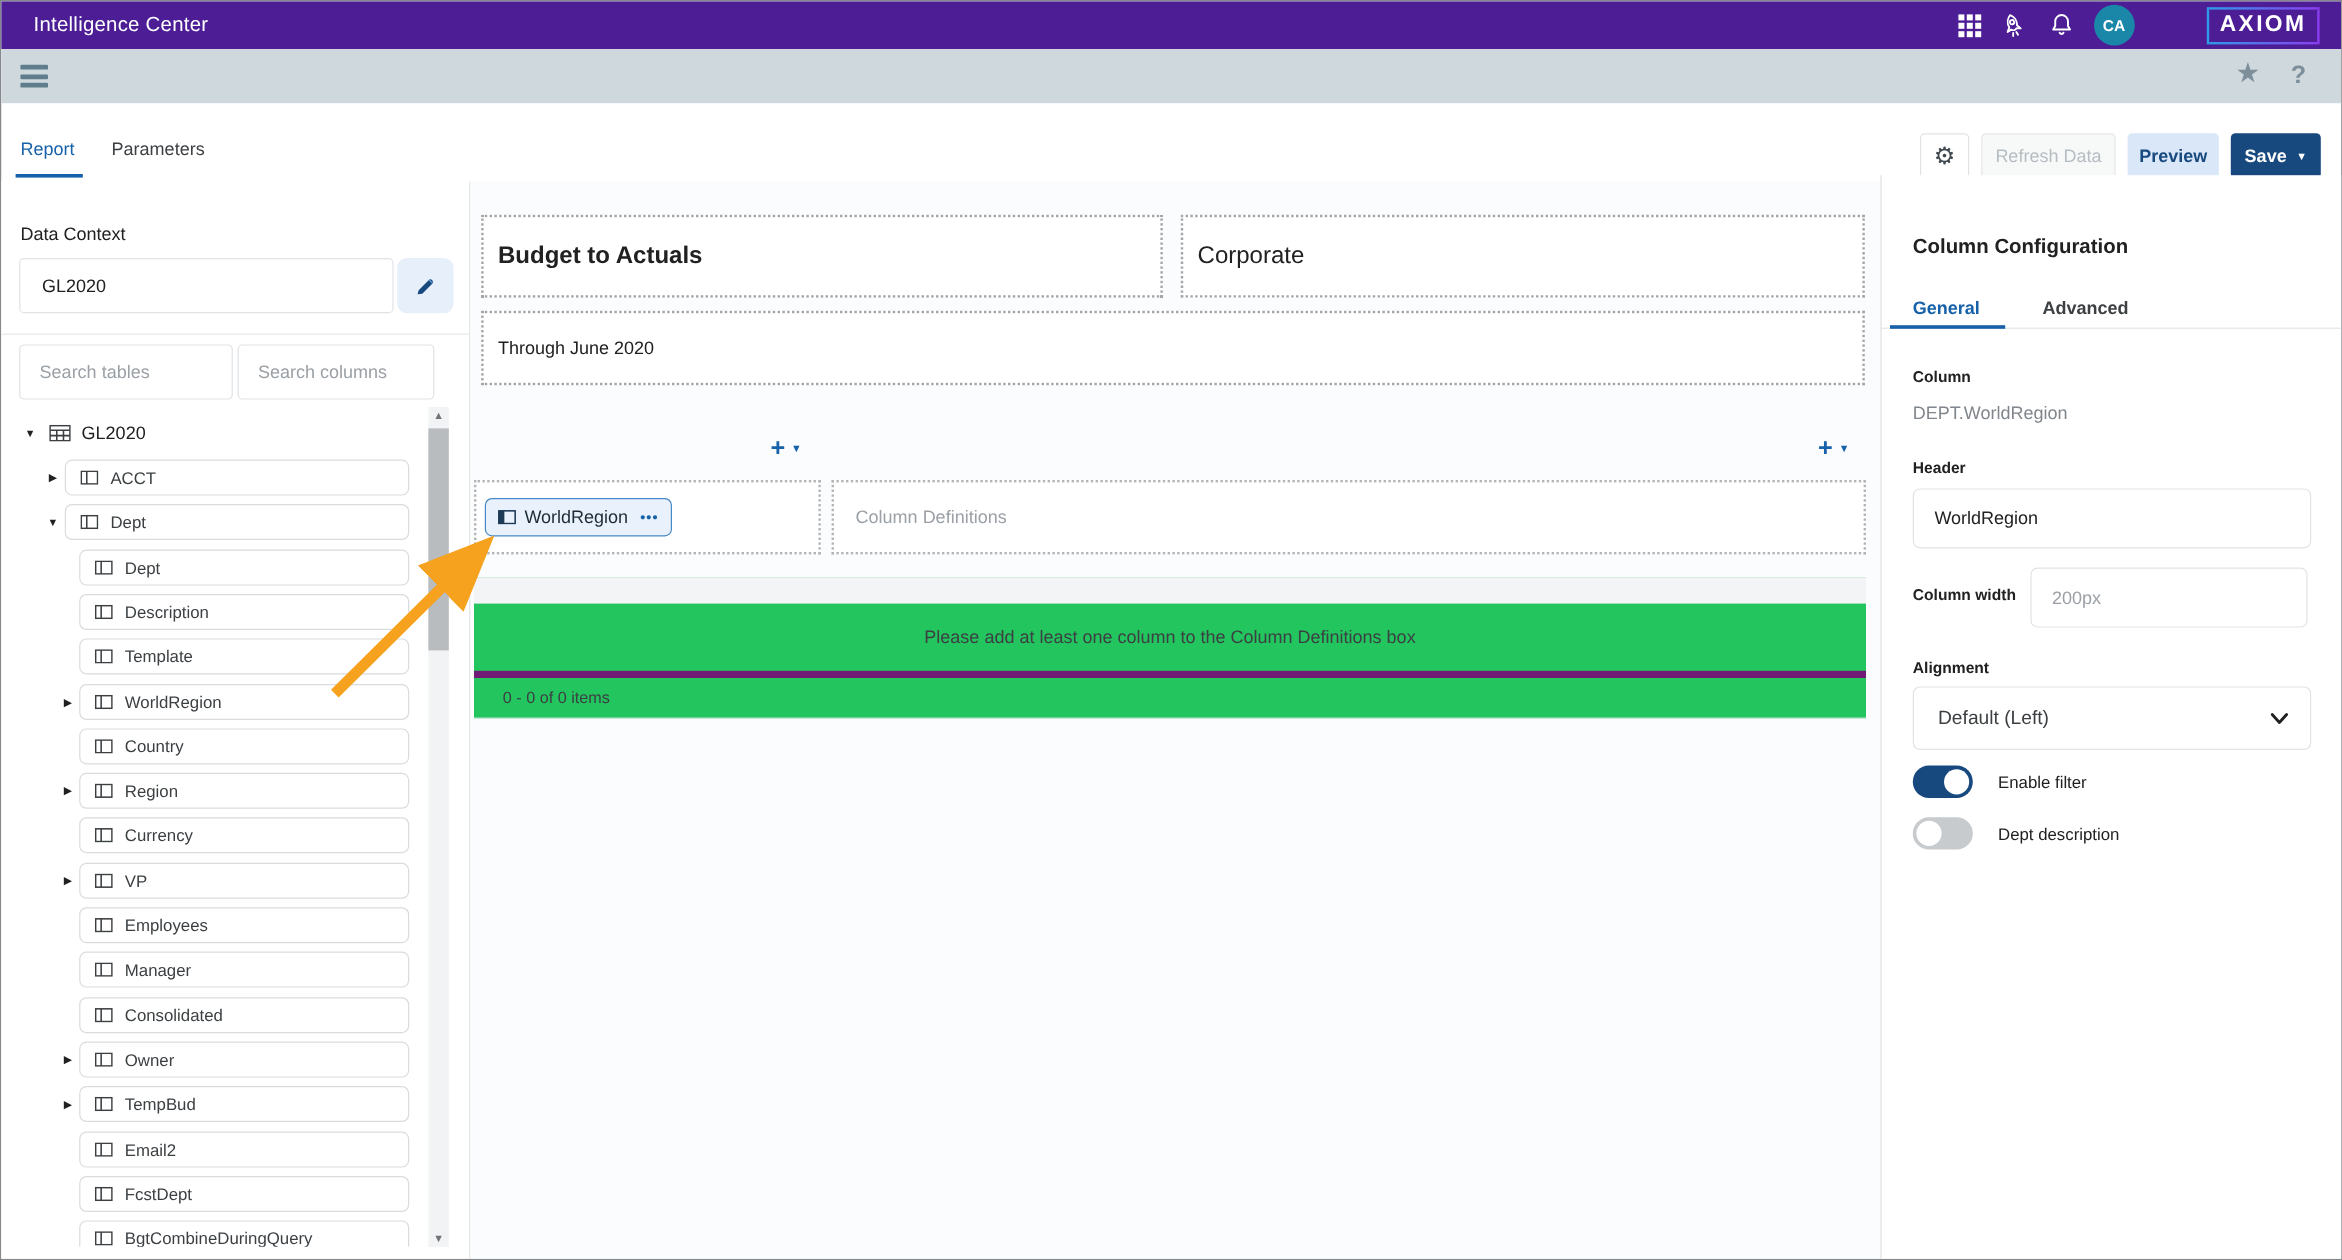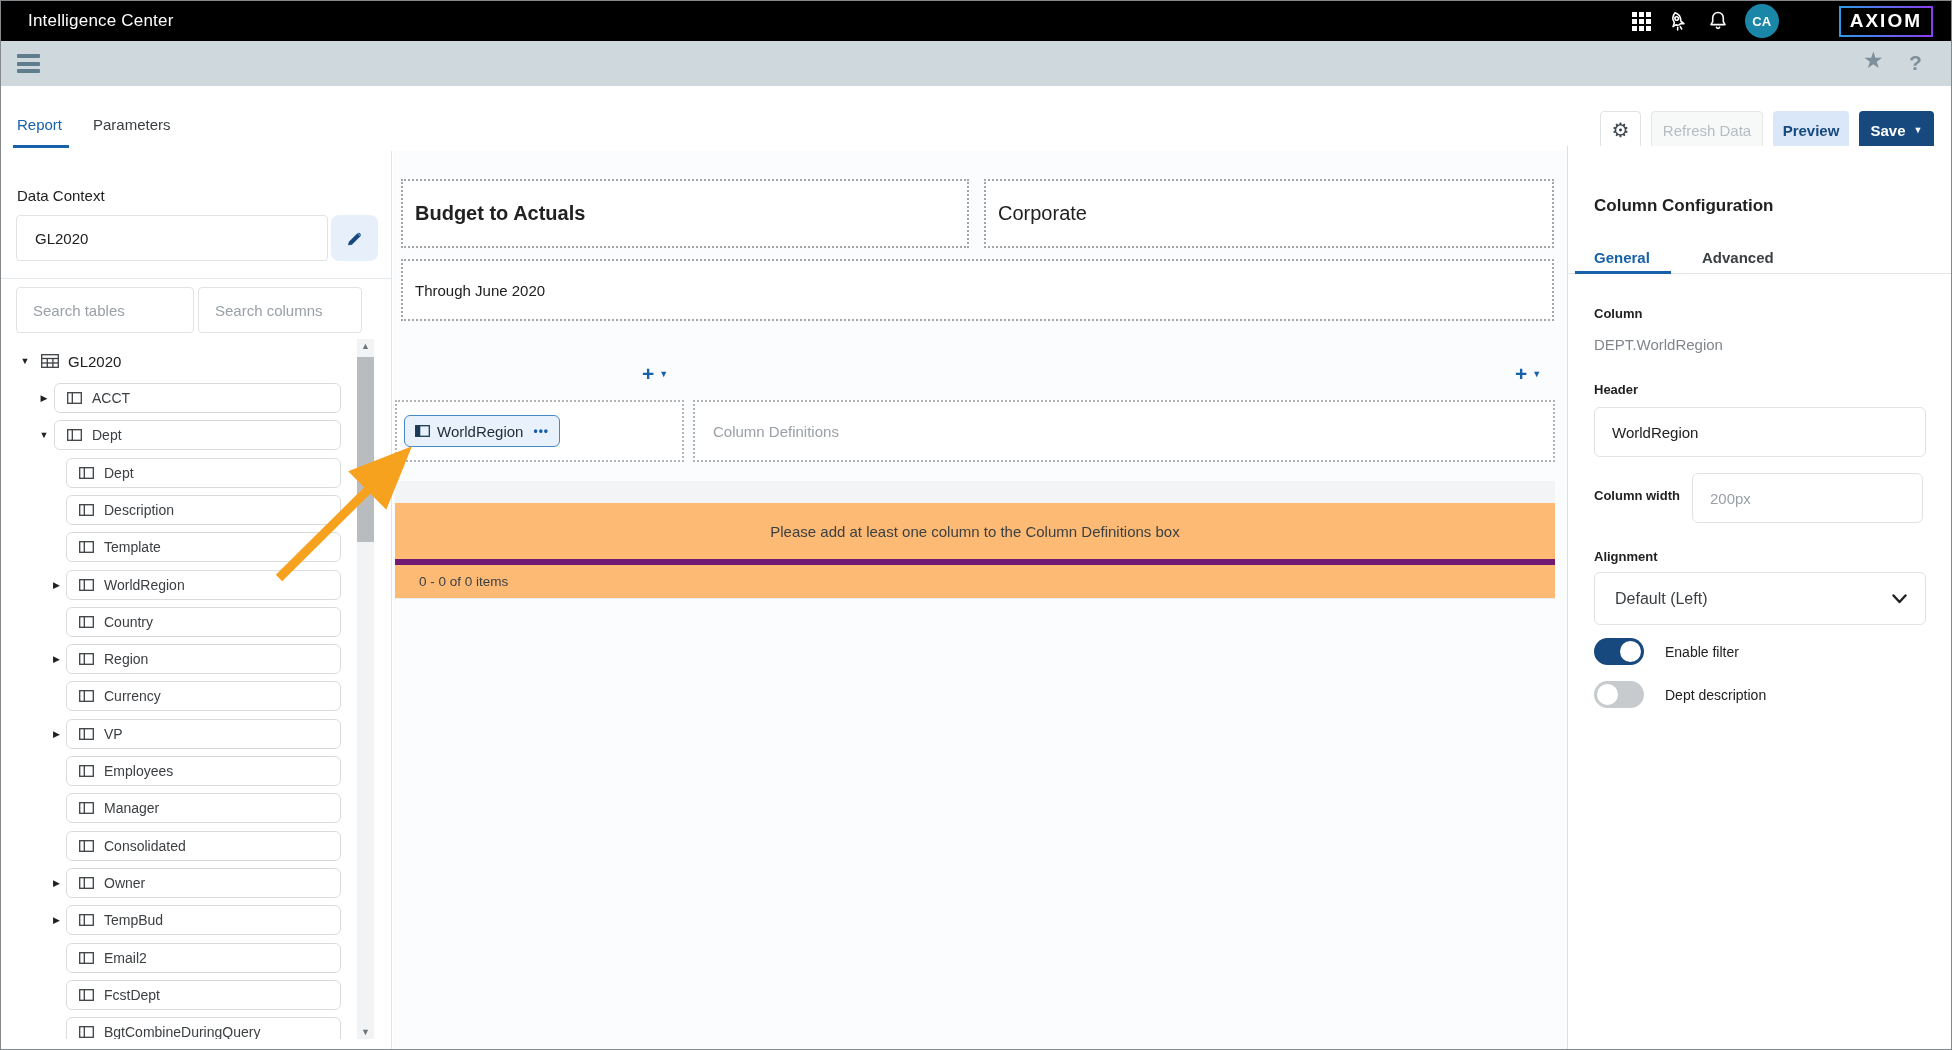--- a/index.html
+++ b/index.html
@@ -1,21 +1,21 @@
 <!DOCTYPE html>
 <html><head>
 <meta charset="utf-8">
 <style>
   * { box-sizing: border-box; margin: 0; padding: 0; }
   html,body { width:1952px; height:1050px; }
   body { font-family:"Liberation Sans", sans-serif; background:#fff; }
   #app { position:relative; width:1952px; height:1050px; border:1px solid #85898c; overflow:hidden; background:#fff; }
 
   
-  #topbar { position:absolute; left:0; top:0; width:100%; height:40px; background:#000000; display:flex; align-items:center; }
+  #topbar { position:absolute; left:0; top:0; width:100%; height:40px; background:#4c1d95; display:flex; align-items:center; }
   #topbar .title { color:#fff; font-size:17px; margin-left:27px; letter-spacing:.2px; }
   #topbar .right { position:absolute; right:10px; top:0; height:40px; display:flex; align-items:center; gap:14px; }
   .appsgrid { width:19px; height:19px; display:grid; grid-template-columns:repeat(3,5px); grid-template-rows:repeat(3,5px); gap:2px; cursor:pointer; }
   .appsgrid span { background:#fff; }
   .topicon { width:26px; height:26px; display:flex; align-items:center; justify-content:center; cursor:pointer; }
   .avatar { width:34px; height:34px; border-radius:50%; background:#1b87a8; color:#fff; font-size:13px; font-weight:bold; display:flex; align-items:center; justify-content:center; cursor:pointer; }
   .axiom-logo { margin-left:46px; margin-right:8px; color:#fff; font-weight:bold; font-size:19px; letter-spacing:2px; padding:2px 9px 3px 9px; border:2px solid; border-image:linear-gradient(90deg,#2f9be8,#8a3df0) 1; }
 
   
   #toolbar2 { position:absolute; left:0; top:40px; width:100%; height:45px; background:#cfd8dd; }
@@ -80,21 +80,21 @@
   .plusmenu .caret { font-size:9px; }
   #plus-left { left:249px; } #plus-right { left:1122px; }
 
   #drop-rows { left:2px; top:249px; width:289px; height:62px; border-color:#b2b5b8; }
   #drop-cols { left:300px; top:249px; width:862px; height:62px; border-color:#b2b5b8; }
   #drop-cols span { font-size:15px; color:#9aa0a6; margin-left:18px; }
   .chip { margin-left:7px; display:flex; align-items:center; background:#e9f2fc; border:1px solid #4788c7; border-radius:6px; height:32px; padding:0 10px; cursor:pointer; }
   .chip .lbl { font-size:15px; color:#1d2b36; margin-left:7px; }
   .chip .dots { color:#1661a9; font-weight:bold; font-size:12px; letter-spacing:1px; margin-left:10px; cursor:pointer; }
 
-  #gridblock { position:absolute; left:2px; top:330px; width:1160px; height:118px; background:#fdba74; border-bottom:1px solid #eceef0; display:flex; flex-direction:column; }
+  #gridblock { position:absolute; left:2px; top:330px; width:1160px; height:118px; background:#22c55e; border-bottom:1px solid #eceef0; display:flex; flex-direction:column; }
   #gridhead { height:22px; background:#f3f4f6; }
   #gridmsg { flex:1; display:flex; align-items:center; justify-content:center; font-size:15px; color:#3c4043; }
   #gridfoot { height:39px; border-top:6px solid #701a75; display:flex; align-items:center; padding-left:24px; font-size:13.5px; color:#3c4043; }
 
   #arrow-overlay { position:absolute; left:255px; top:430px; width:180px; height:165px; z-index:5; pointer-events:none; }
 
   
   #cfg { position:absolute; left:1566px; top:145px; width:385px; height:903px; background:#fff; border-left:1px solid #dcdfe2; }
   #cfg-title { position:absolute; left:26px; top:50px; font-size:17px; font-weight:bold; color:#212121; }
   .cfg-tab { position:absolute; top:103px; font-size:15px; font-weight:bold; cursor:pointer; }

